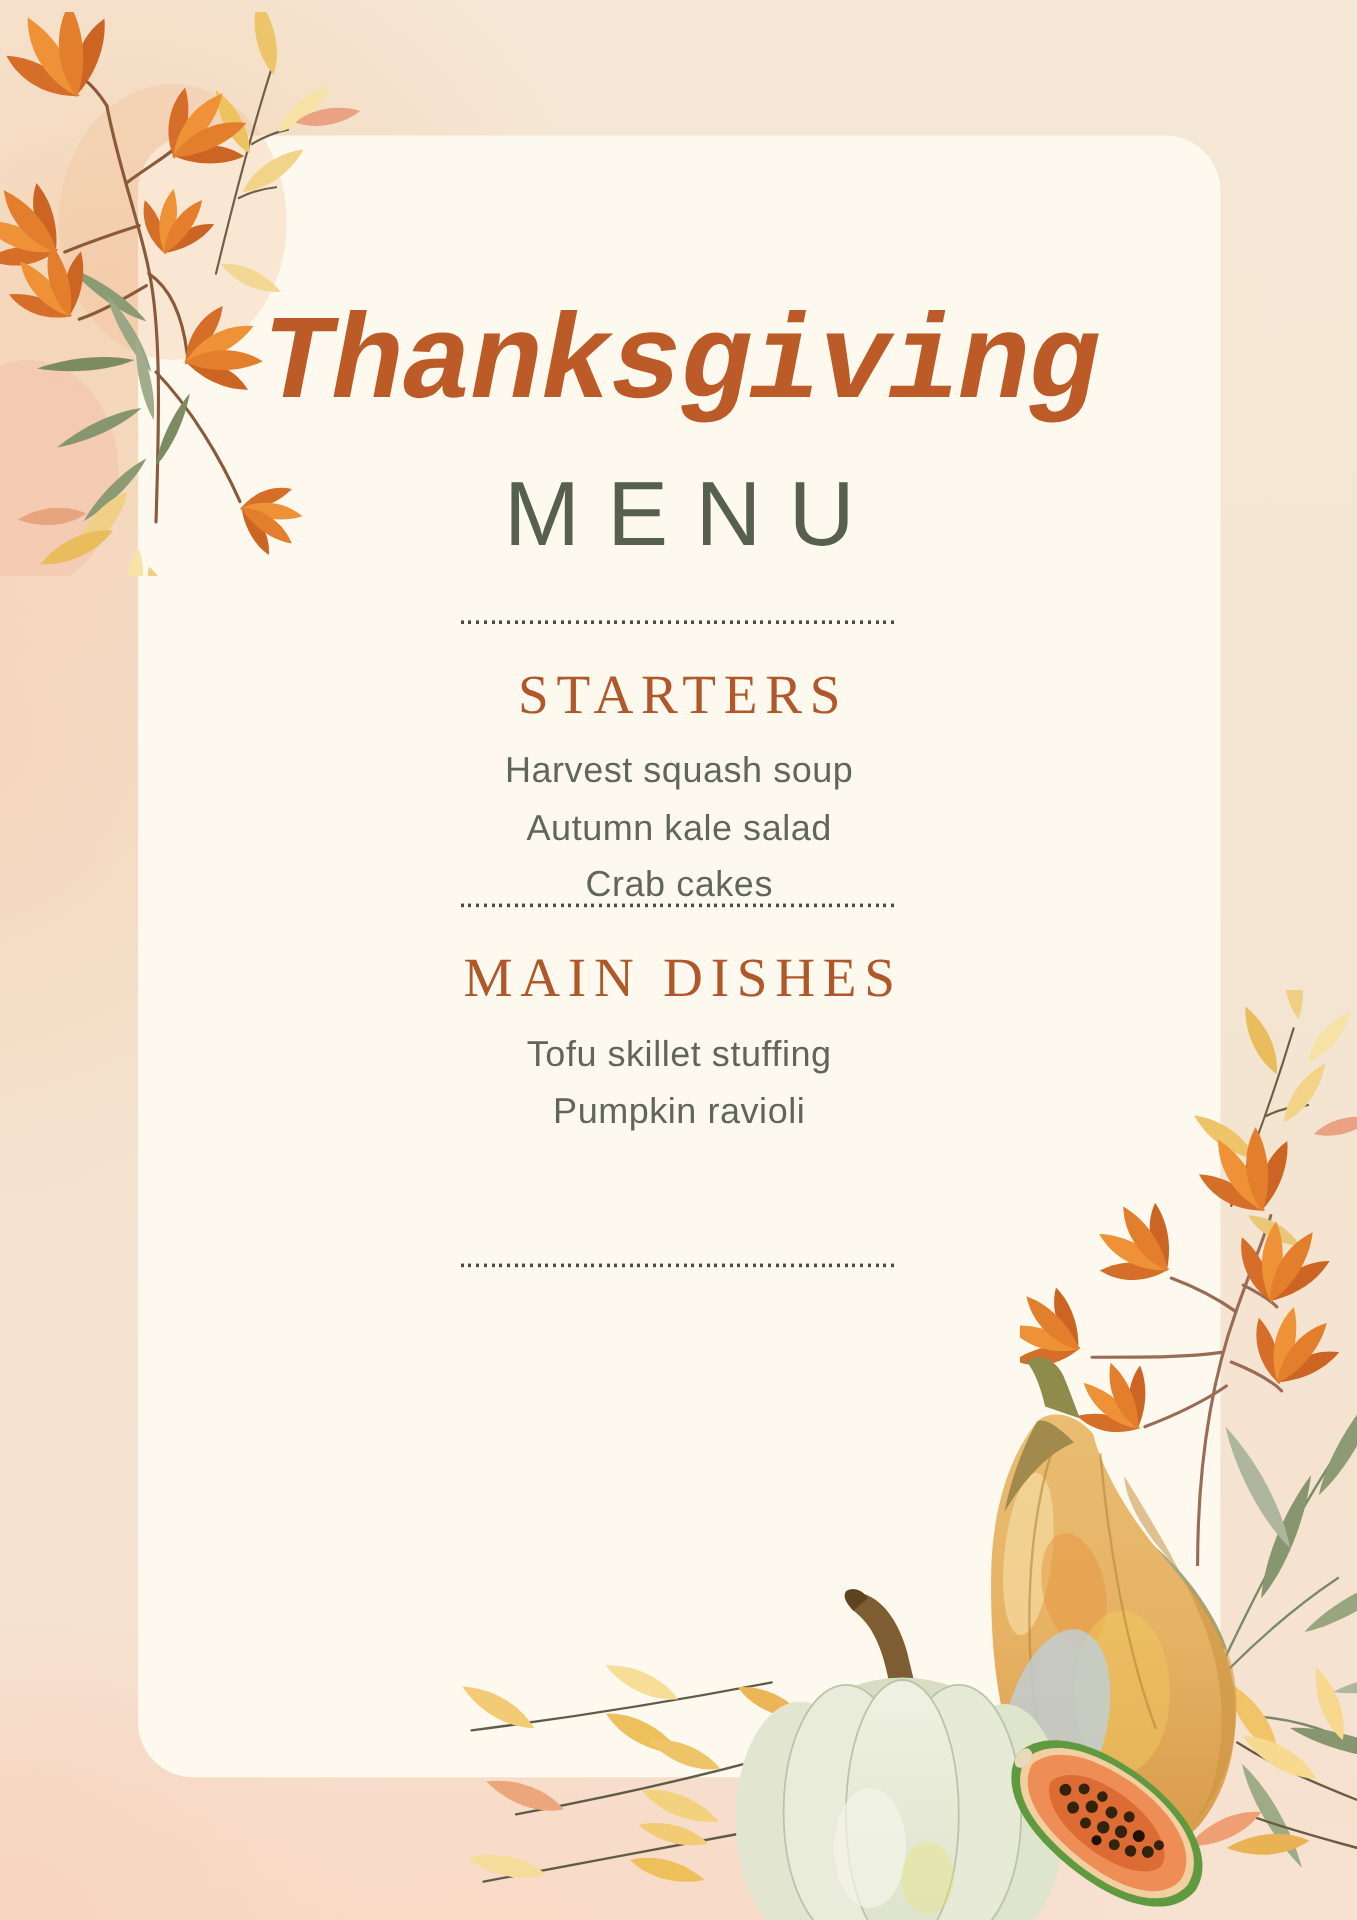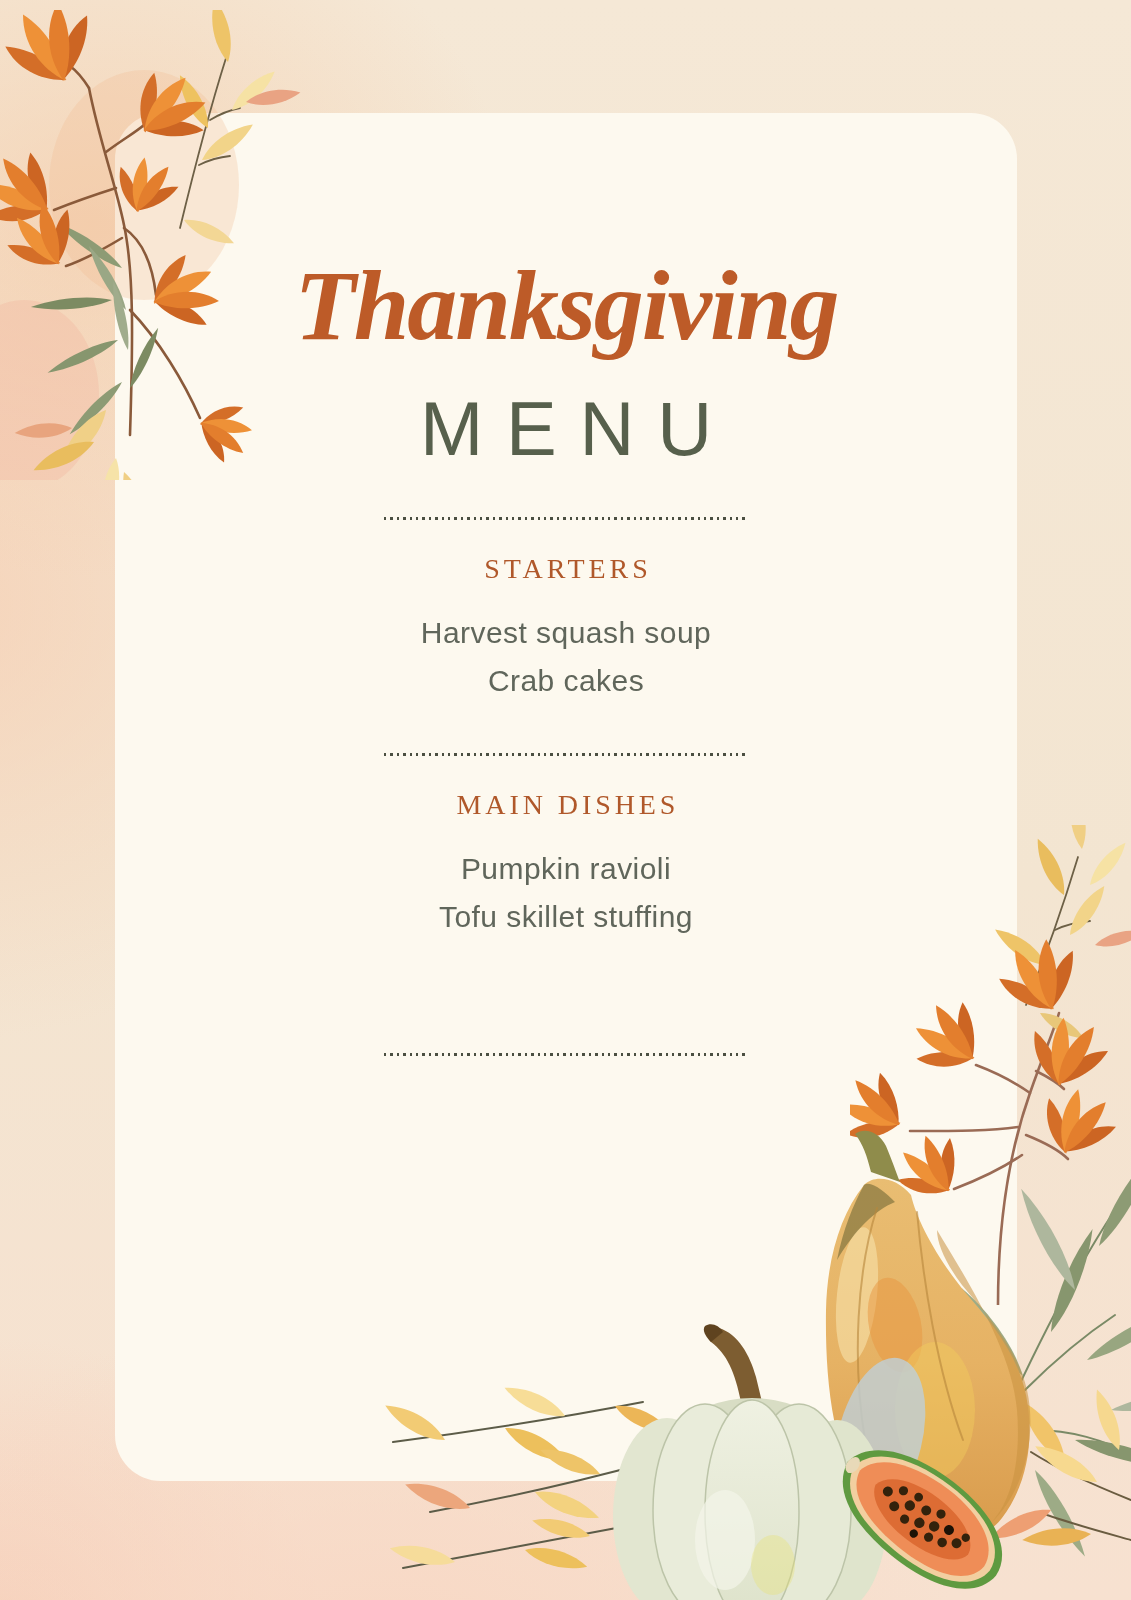--- a/index.html
+++ b/index.html
@@ -17,21 +17,21 @@
   }
   .card {
     position:absolute; left:115px; top:113px; width:902px; height:1368px;
     background:var(--card-cream,#fdf9ef);
     border-radius:46px;
     z-index:1;
   }
   .title-script {
     position:absolute; top:128px; left:0; right:0;
     text-align:center;
-    font-family:Liberation Serif, serif;
+    font-family:Liberation Mono, monospace;
     font-style:italic; font-weight:600;
     font-size:100px; line-height:130px;
     color:var(--title-orange,#bd5b28);
     letter-spacing:-2px;
   }
   .title-menu {
     position:absolute; top:276px; left:0; right:0;
     text-align:center;
     font-family:"Liberation Sans", sans-serif;
     font-weight:400;
@@ -43,24 +43,24 @@
   .menu-section.s0 { top:404px; }
   .menu-section.s1 { top:640px; }
   .menu-section.s2 { top:940px; }
   .divider {
     width:364px; height:3px; margin:0 auto;
     background-image:repeating-linear-gradient(to right,
       var(--divider-olive,#4b4f41) 0, var(--divider-olive,#4b4f41) 2.5px,
       transparent 2.5px, transparent 6.4px);
   }
   .section-title {
-    margin-top:27px;
+    margin-top:37px;
     font-family:"Liberation Serif", serif;
     font-weight:400;
-    font-size:28px; line-height:44px;
+    font-size:46px; line-height:44px;
     letter-spacing:.14em; text-indent:.14em;
     color:var(--section-orange,#b0582a);
   }
   .items { list-style:none; margin-top:18px; }
   .items li {
     font-size:30px; line-height:47.5px;
     letter-spacing:.015em;
     color:var(--item-gray,#60665b);
   }
   .deco { position:absolute; z-index:2; pointer-events:none; }
@@ -99,30 +99,31 @@
 
   <div class="card">
     <h1 class="title-script">Thanksgiving</h1>
     <h2 class="title-menu">MENU</h2>
 
     <section class="menu-section s0">
       <div class="divider"></div>
       <h3 class="section-title">STARTERS</h3>
       <ul class="items">
         <li>Harvest squash soup</li>
+        <li>Autumn kale salad</li>
         <li>Crab cakes</li>
       </ul>
     </section>
 
     <section class="menu-section s1">
       <div class="divider"></div>
       <h3 class="section-title">MAIN DISHES</h3>
       <ul class="items">
+        <li>Tofu skillet stuffing</li>
         <li>Pumpkin ravioli</li>
-        <li>Tofu skillet stuffing</li>
       </ul>
     </section>
 
     <section class="menu-section s2">
       <div class="divider"></div>
     </section>
   </div>
 
   <svg class="deco deco-tl" width="340" height="470" viewBox="0 0 340 470">
     <ellipse cx="150" cy="175" rx="95" ry="115" fill="#f0b98e" opacity=".28"></ellipse>

